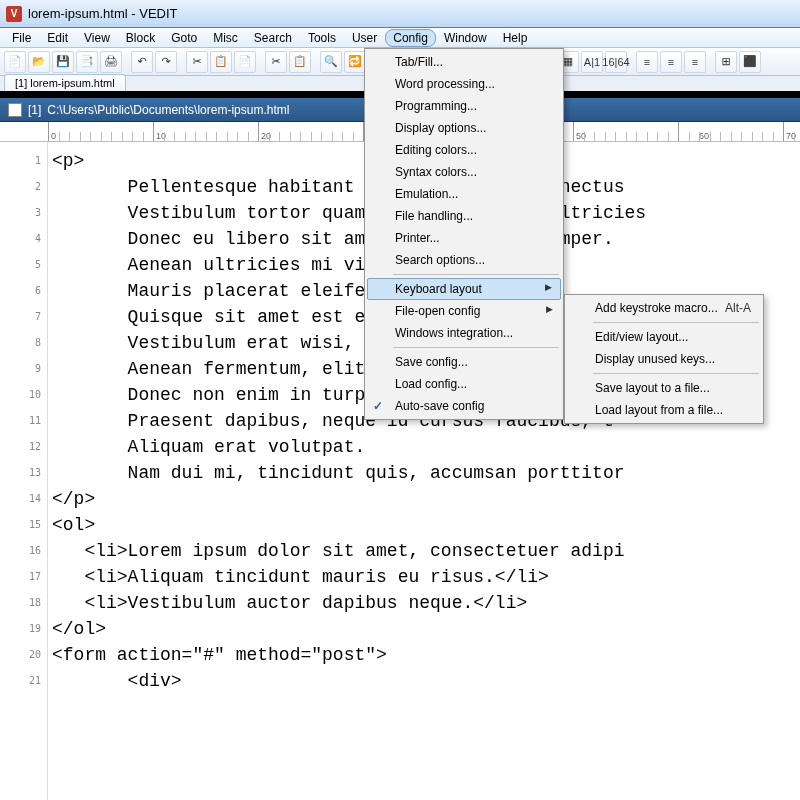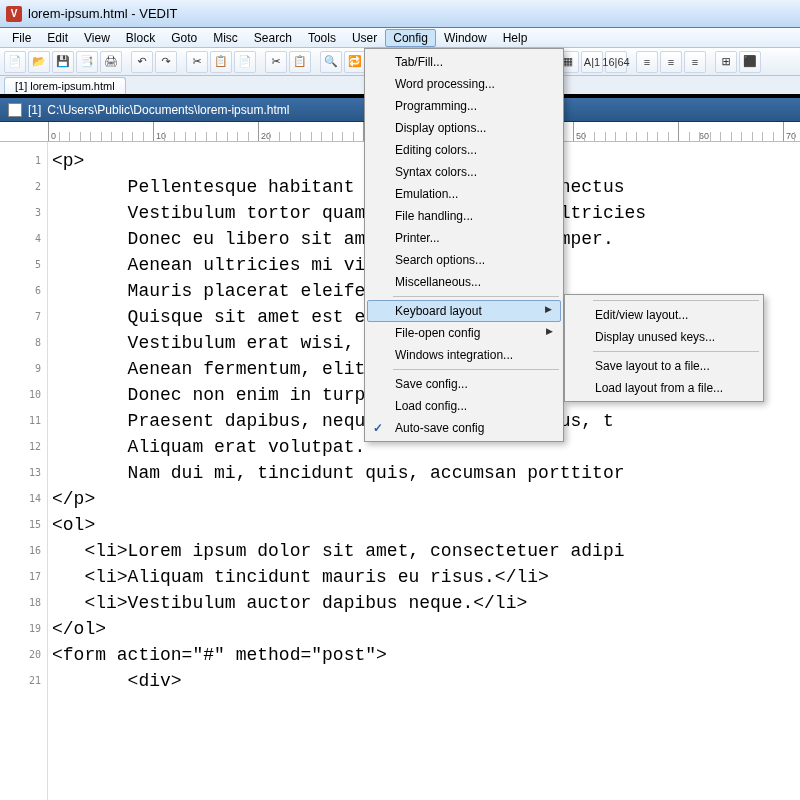--- a/index.html
+++ b/index.html
@@ -1,25 +1,25 @@
 <!DOCTYPE html>
 <html><head>
 <meta charset="utf-8">
 <style>
 * { margin:0; padding:0; box-sizing:border-box; font-family:"Segoe UI",Tahoma,sans-serif; }
 body { width:800px; height:800px; overflow:hidden; background:#fff; position:relative; }
 .titlebar { height:28px; background:linear-gradient(#eaf3fd,#d7e8fb 40%,#bfd9f3); display:flex; align-items:center; padding:0 6px; border-bottom:1px solid #5a7ca0; font-size:13px; color:#000; }
 .titlebar .app-icon { width:16px; height:16px; background:#c0392b; border-radius:2px; margin-right:6px; display:flex; align-items:center; justify-content:center; font-size:10px; color:#fff; font-weight:bold; }
 .menubar { height:20px; background:linear-gradient(#f7fbff,#e4effa); display:flex; align-items:center; padding:0 4px; font-size:12px; border-bottom:1px solid #a9c6e4; }
 .menubar .menu-item { padding:2px 8px; cursor:default; }
-.menubar .menu-item.open { background:#cce4f7; border:1px solid #7da2ce; padding:1px 7px; border-radius:2px; }
+.menubar .menu-item.open { background:#cce4f7; border:1px solid #7da2ce; padding:1px 7px; border-radius:8px; }
 .toolbar { height:28px; background:linear-gradient(#fdfefe,#e6eef7); border-bottom:1px solid #a9c6e4; display:flex; align-items:center; padding:0 4px; gap:2px; }
 .tb-btn { width:22px; height:22px; border:1px solid #cbd7e6; background:linear-gradient(#fff,#eef3f9); border-radius:2px; display:flex; align-items:center; justify-content:center; font-size:11px; color:#333; }
 .tb-sep { width:5px; }
-.tabbar { height:22px; background:#e9eff6; display:flex; align-items:flex-end; padding:0 4px; border-bottom:4px solid #000000; font-size:11px; }
+.tabbar { height:22px; background:#e9eff6; display:flex; align-items:flex-end; padding:0 4px; border-bottom:7px solid #000000; font-size:11px; }
 .tab { background:linear-gradient(#fff,#f1f5fa); border:1px solid #a9c6e4; border-bottom:none; padding:2px 10px; border-radius:3px 3px 0 0; }
 .pathbar { height:24px; background:linear-gradient(#3a6ea5,#2b5788); color:#fff; display:flex; align-items:center; padding:0 8px; font-size:12px; gap:6px; border-bottom:1px solid #234; }
 .pathbar .doc-icon { width:14px; height:14px; background:#fff; border:1px solid #888; }
 .ruler { height:20px; background:#fff; border-bottom:1px solid #bbb; position:relative; font-size:9px; color:#666; overflow:hidden; }
 .ruler-tick { position:absolute; top:0; height:100%; border-left:1px solid #999; padding-left:2px; display:flex; align-items:flex-end; }
 .ruler-minor { position:absolute; top:10px; height:10px; border-left:1px solid #bbb; }
 .editor { position:absolute; top:142px; left:0; right:0; bottom:0; display:flex; background:#fff; }
 .gutter { width:48px; background:#fff; border-right:1px solid #ddd; padding-top:6px; }
 .gutter .ln { height:26px; text-align:right; padding-right:6px; font-size:10px; color:#888; font-family:Consolas,monospace; line-height:26px; }
 .code { flex:1; padding:6px 0 0 4px; font-family:Consolas,"Courier New",monospace; font-size:18px; line-height:26px; white-space:pre; color:#000; overflow:hidden; }
@@ -234,30 +234,30 @@
     <div class="dd-item"><span>Tab/Fill...</span></div>
     <div class="dd-item"><span>Word processing...</span></div>
     <div class="dd-item"><span>Programming...</span></div>
     <div class="dd-item"><span>Display options...</span></div>
     <div class="dd-item"><span>Editing colors...</span></div>
     <div class="dd-item"><span>Syntax colors...</span></div>
     <div class="dd-item"><span>Emulation...</span></div>
     <div class="dd-item"><span>File handling...</span></div>
     <div class="dd-item"><span>Printer...</span></div>
     <div class="dd-item"><span>Search options...</span></div>
-    <div class="dd-item"><span>Miscellaneous...</span></div>
     <div class="dd-sep"></div>
     <div class="dd-item hl"><span>Keyboard layout</span><span class="dd-arrow">▶</span></div>
     <div class="dd-item"><span>File-open config</span><span class="dd-arrow">▶</span></div>
     <div class="dd-item"><span>Windows integration...</span></div>
     <div class="dd-sep"></div>
     <div class="dd-item"><span>Save config...</span></div>
     <div class="dd-item"><span>Load config...</span></div>
     <div class="dd-item"><span class="dd-check">✓</span><span>Auto-save config</span></div>
   </div>
 <div class="dropdown sub" id="sub-dd">
+    <div class="dd-item"><span>Add keystroke macro...</span><span class="dd-shortcut">Alt-A</span></div>
     <div class="dd-sep"></div>
     <div class="dd-item"><span>Edit/view layout...</span></div>
     <div class="dd-item"><span>Display unused keys...</span></div>
     <div class="dd-sep"></div>
     <div class="dd-item"><span>Save layout to a file...</span></div>
     <div class="dd-item"><span>Load layout from a file...</span></div>
   </div>
 
 </body></html>

